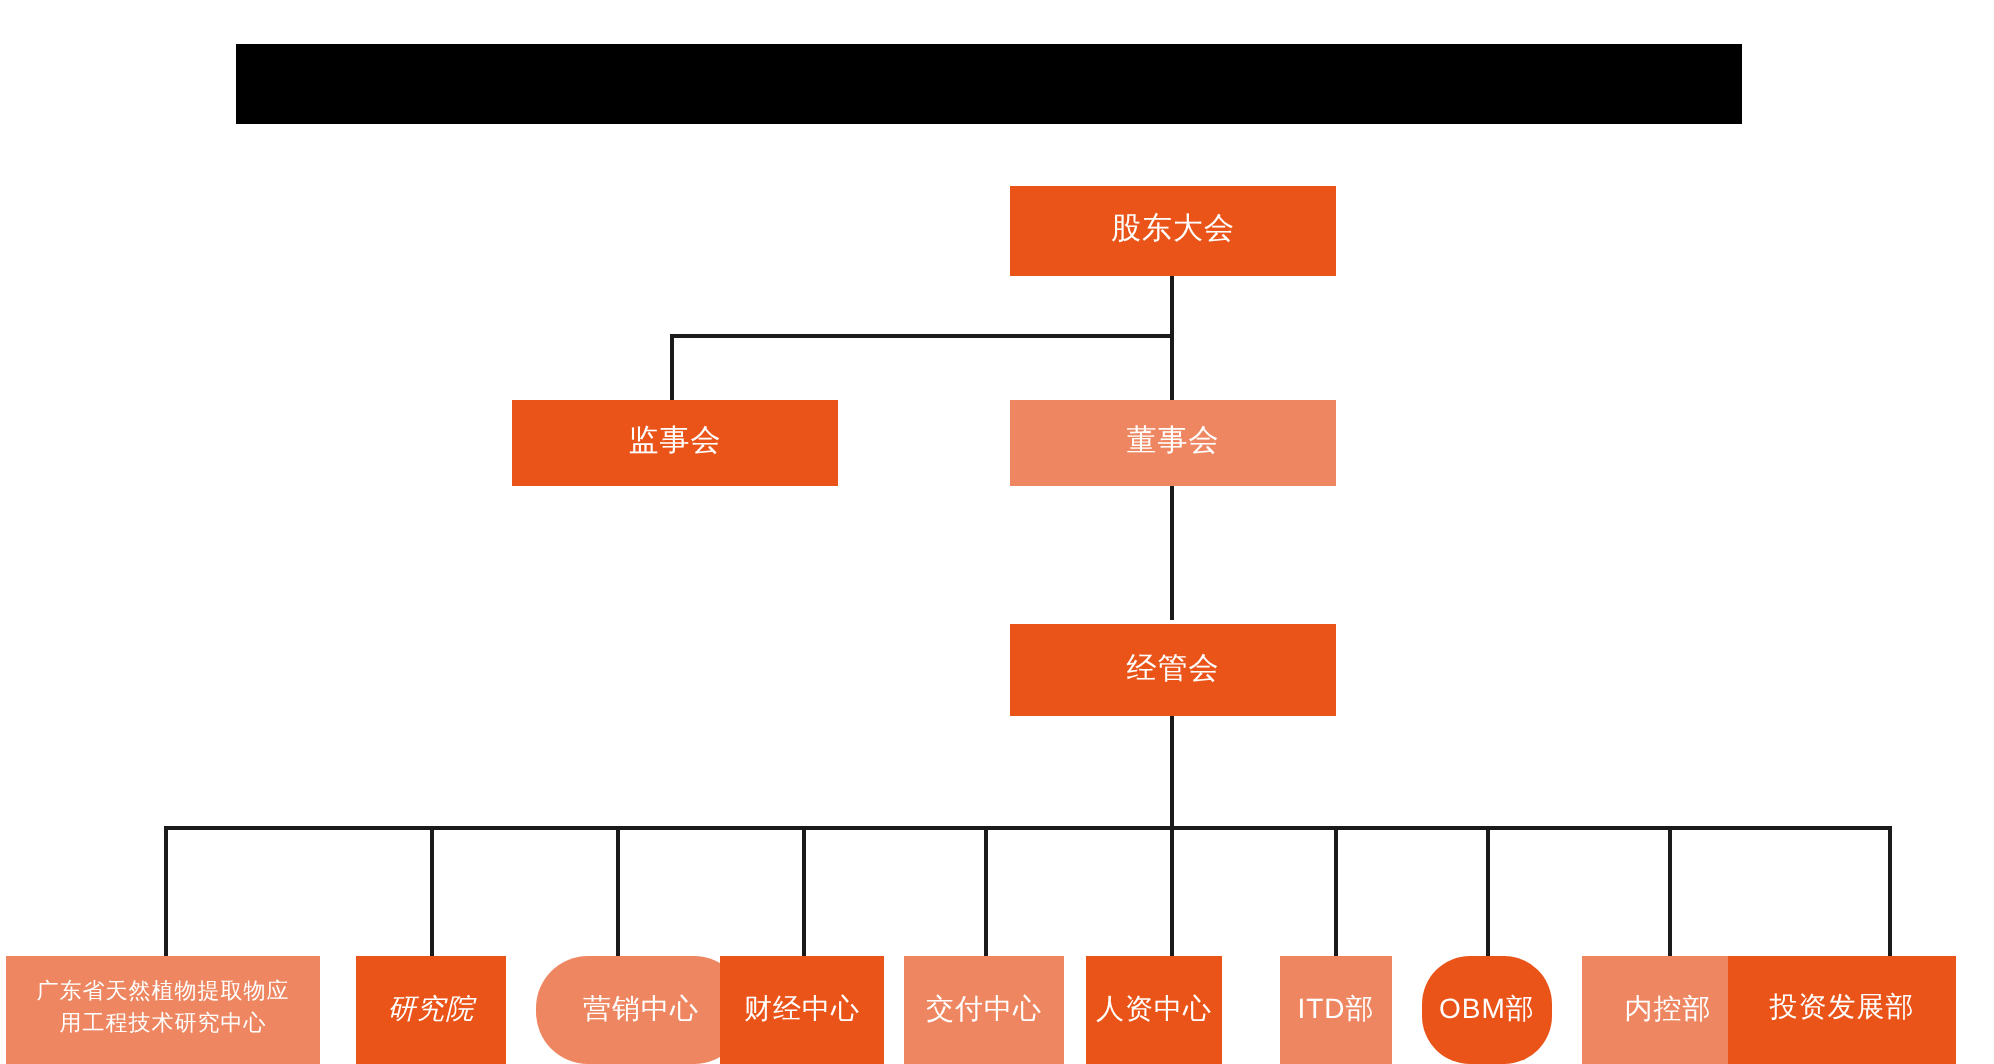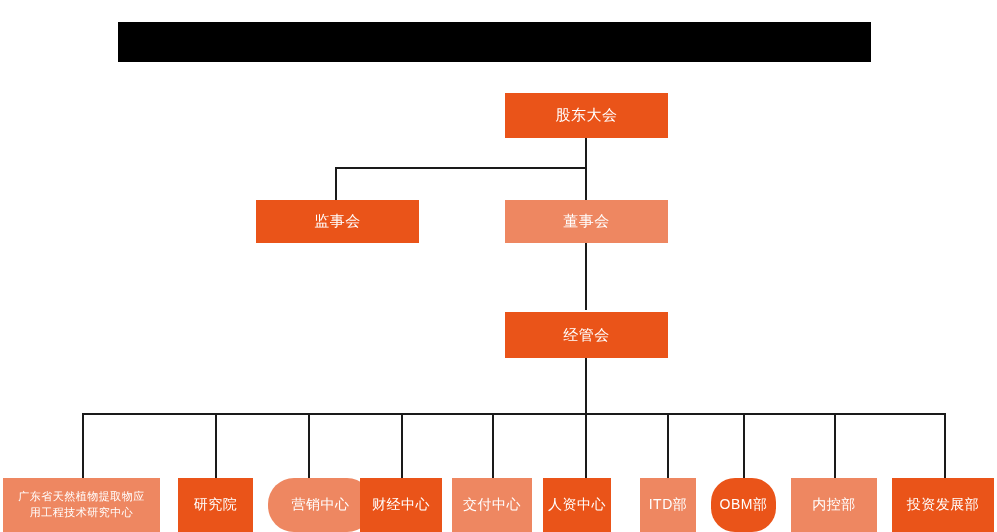--- a/index.html
+++ b/index.html
@@ -113,21 +113,21 @@
     <span class="node-label">经管会</span>
   </div>
 
   <div class="node node-light tier4-wide" style="left:3px; top:478px; width:157px; height:54px;">
     <span class="node-label">
       <span>广东省天然植物提取物应</span><br>
       <span>用工程技术研究中心</span>
     </span>
   </div>
 
-  <div class="node node-dark tier4" style="left:178px; top:478px; width:75px; height:54px;">
+  <div class="node node-dark tier4" style="left:178px; top:478px; width:75px; height:54px;font-style:italic;">
     <span class="node-label">研究院</span>
   </div>
 
   <div class="node node-light tier4" style="left:268px; top:478px; width:105px; height:54px;border-radius:26px;">
     <span class="node-label">营销中心</span>
   </div>
 
   <div class="node node-dark tier4" style="left:360px; top:478px; width:82px; height:54px;">
     <span class="node-label">财经中心</span>
   </div>
@@ -145,17 +145,17 @@
   </div>
 
   <div class="node node-dark tier4" style="left:711px; top:478px; width:65px; height:54px;border-radius:24px;">
     <span class="node-label">OBM部</span>
   </div>
 
   <div class="node node-light tier4" style="left:791px; top:478px; width:86px; height:54px;">
     <span class="node-label">内控部</span>
   </div>
 
-  <div class="node node-dark tier4" style="left:892px; top:478px; width:102px; height:54px;font-family:Liberation Serif, serif;">
+  <div class="node node-dark tier4" style="left:864px; top:478px; width:114px; height:54px;font-family:Liberation Serif, serif;">
     <span class="node-label">投资发展部</span>
   </div>
 
 </div>
 
 </body></html>

